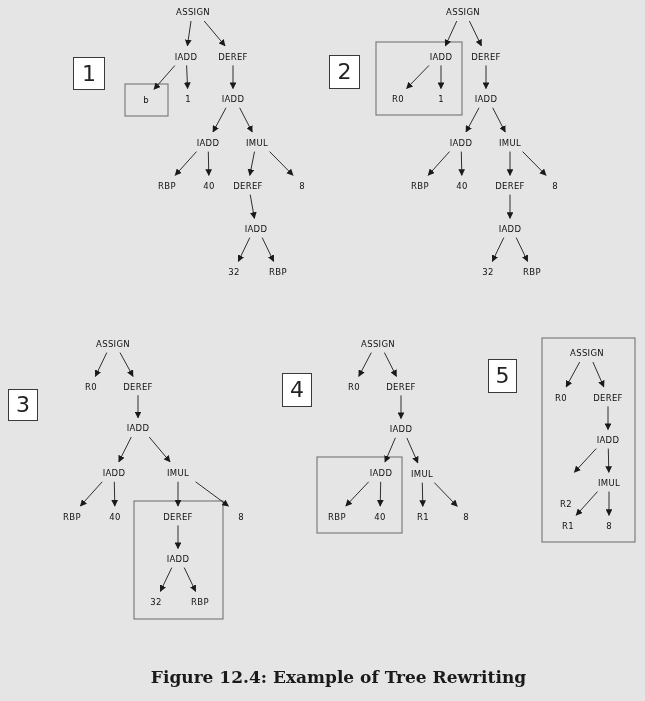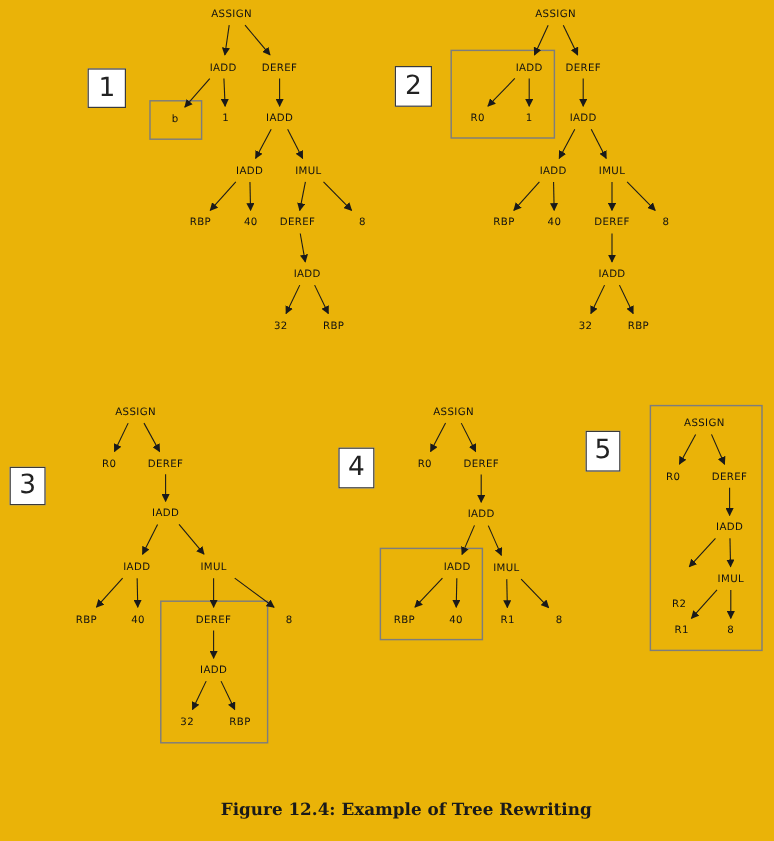--- a/index.html
+++ b/index.html
@@ -4,21 +4,21 @@
 <style>
   html, body {
     margin: 0;
     padding: 0;
     background: #ffffff;
   }
   #stage {
     position: relative;
     width: 645px;
     height: 701px;
-    background: #eab308;
+    background: #e5e5e5;
     font-family: "DejaVu Sans", sans-serif;
     overflow: hidden;
   }
   #edge-layer {
     position: absolute;
     left: 0;
     top: 0;
     width: 645px;
     height: 701px;
   }
@@ -51,21 +51,21 @@
     line-height: 1;
   }
   .caption {
     position: absolute;
     left: 0;
     right: 0;
     top: 667px;
     text-align: center;
     font-family: "DejaVu Serif", serif;
     font-weight: bold;
-    font-size: 14px;
+    font-size: 17px;
     color: #1a1a1a;
     padding-left: 32px;
     box-sizing: border-box;
   }
 </style>
 </head>
 <body>
 
 <div id="stage">
   <svg id="edge-layer" viewBox="0 0 645 701" xmlns="http://www.w3.org/2000/svg">

